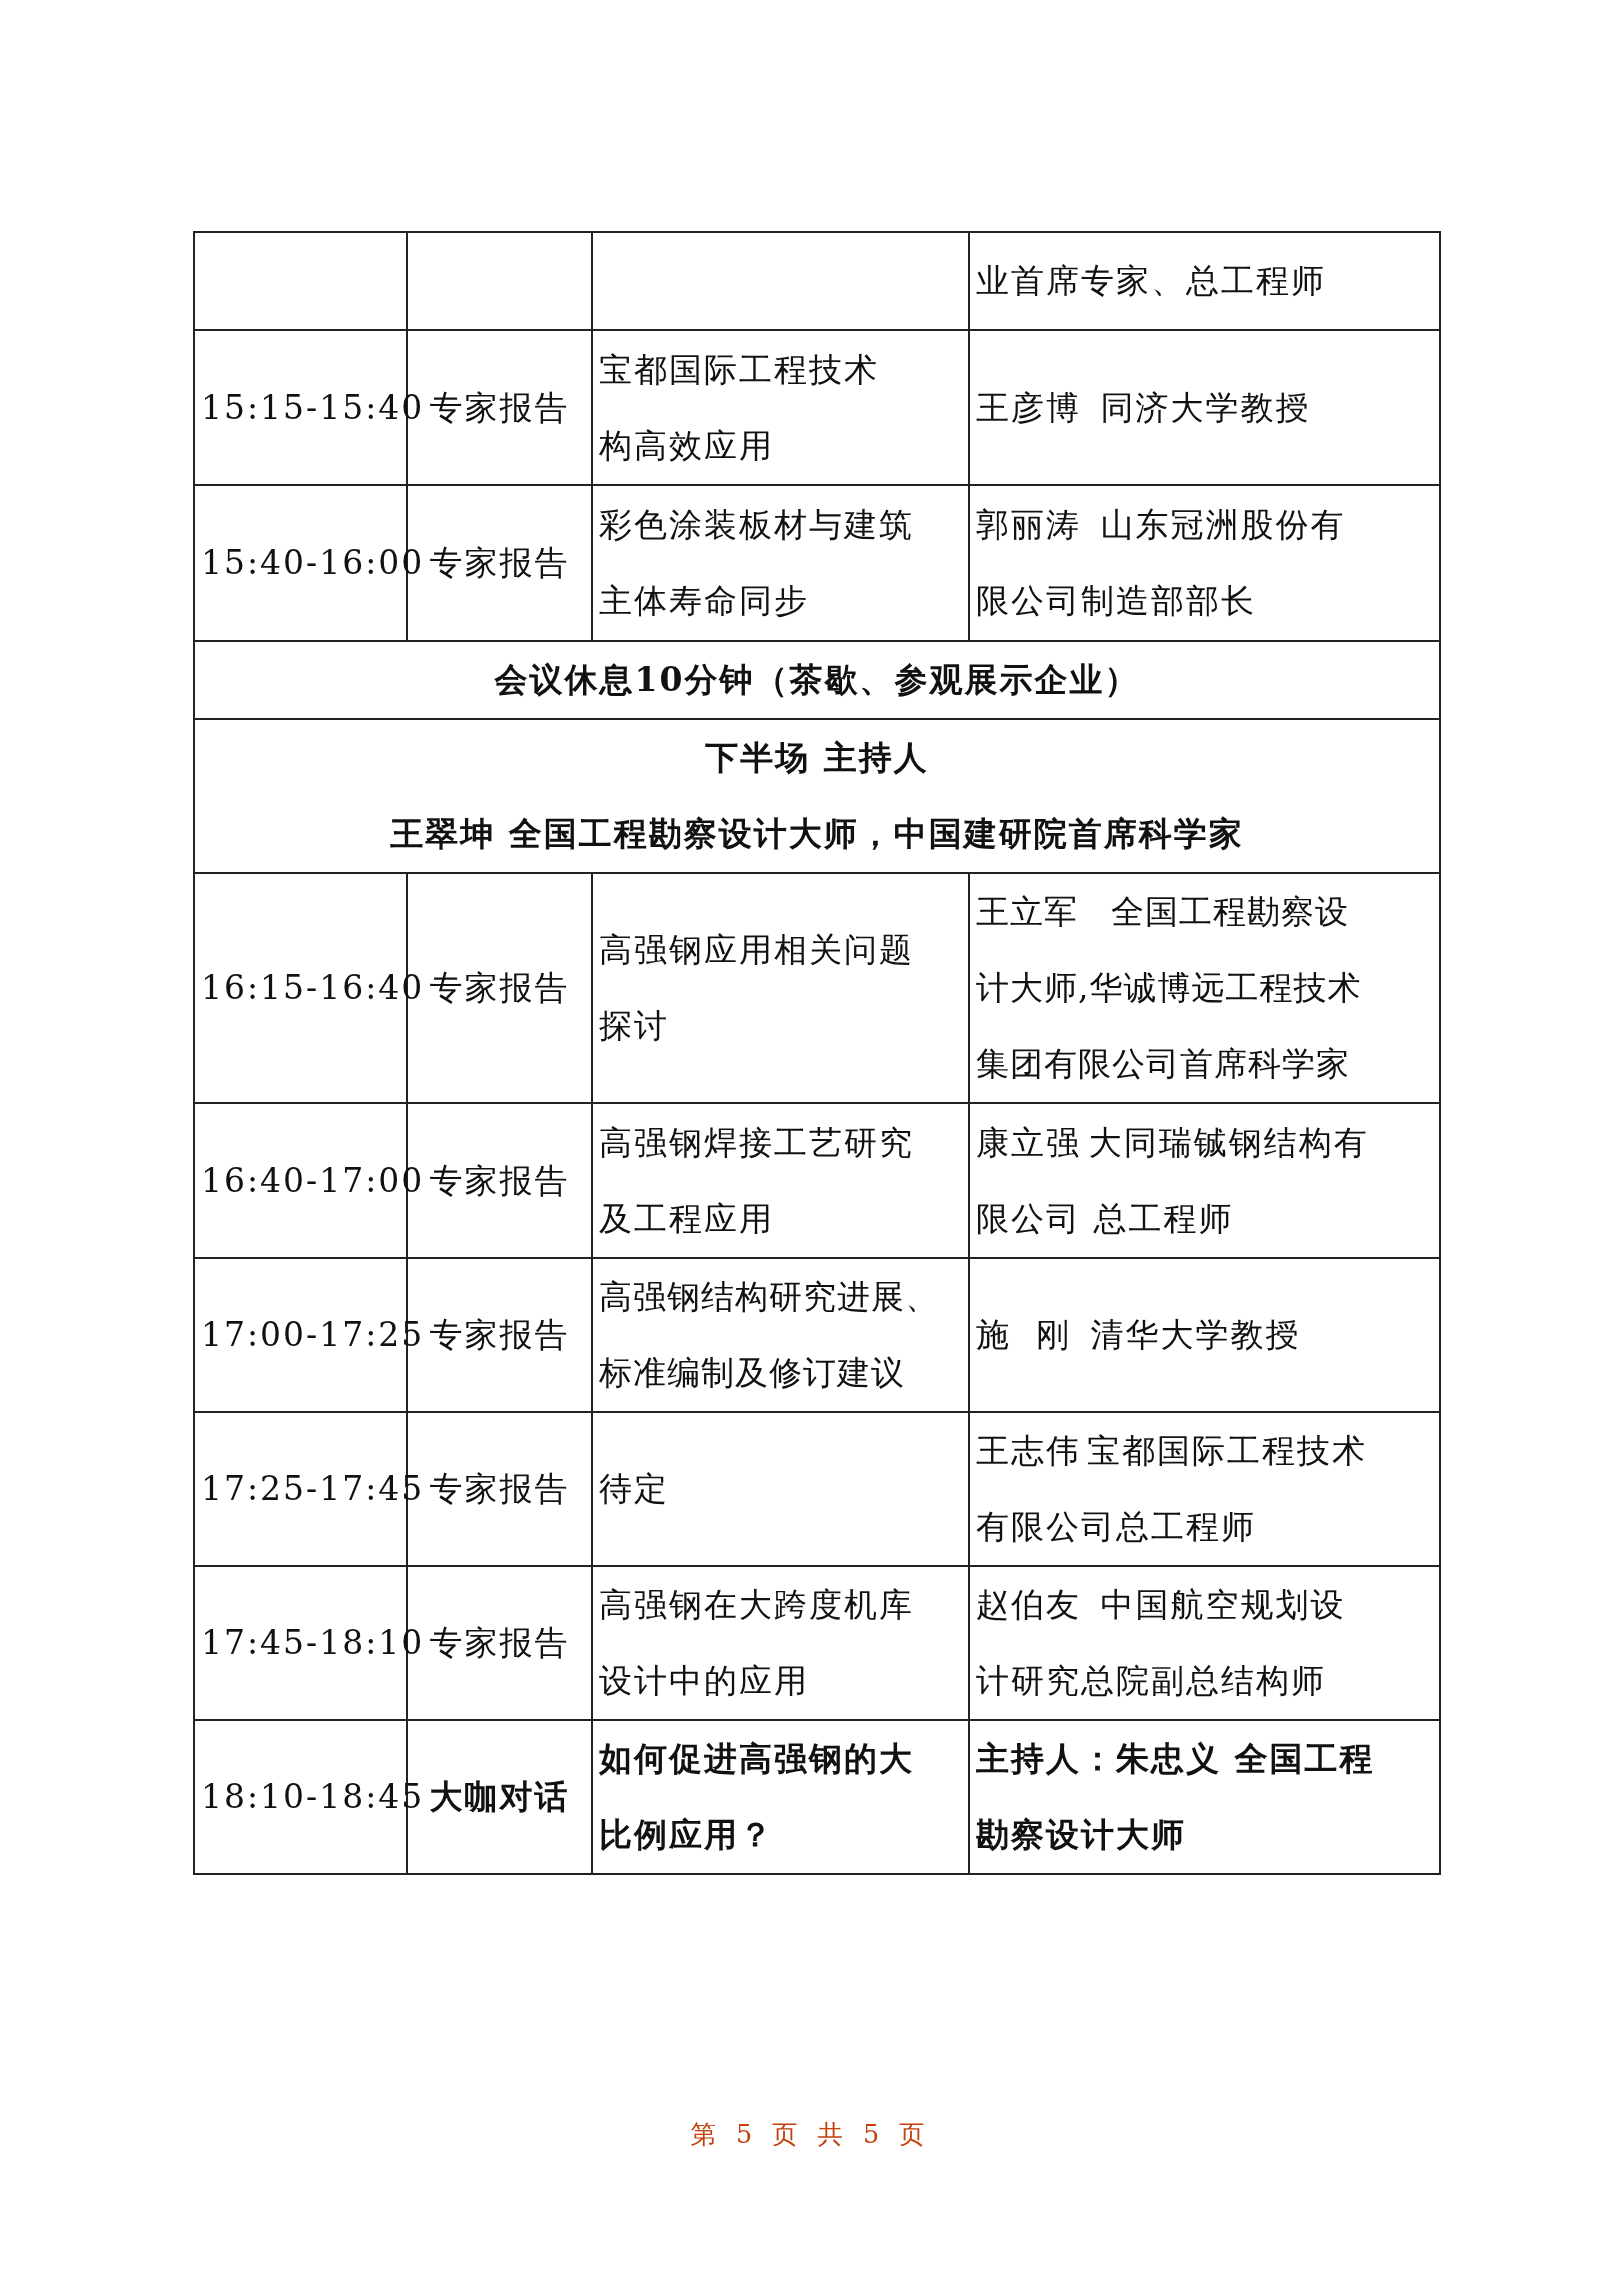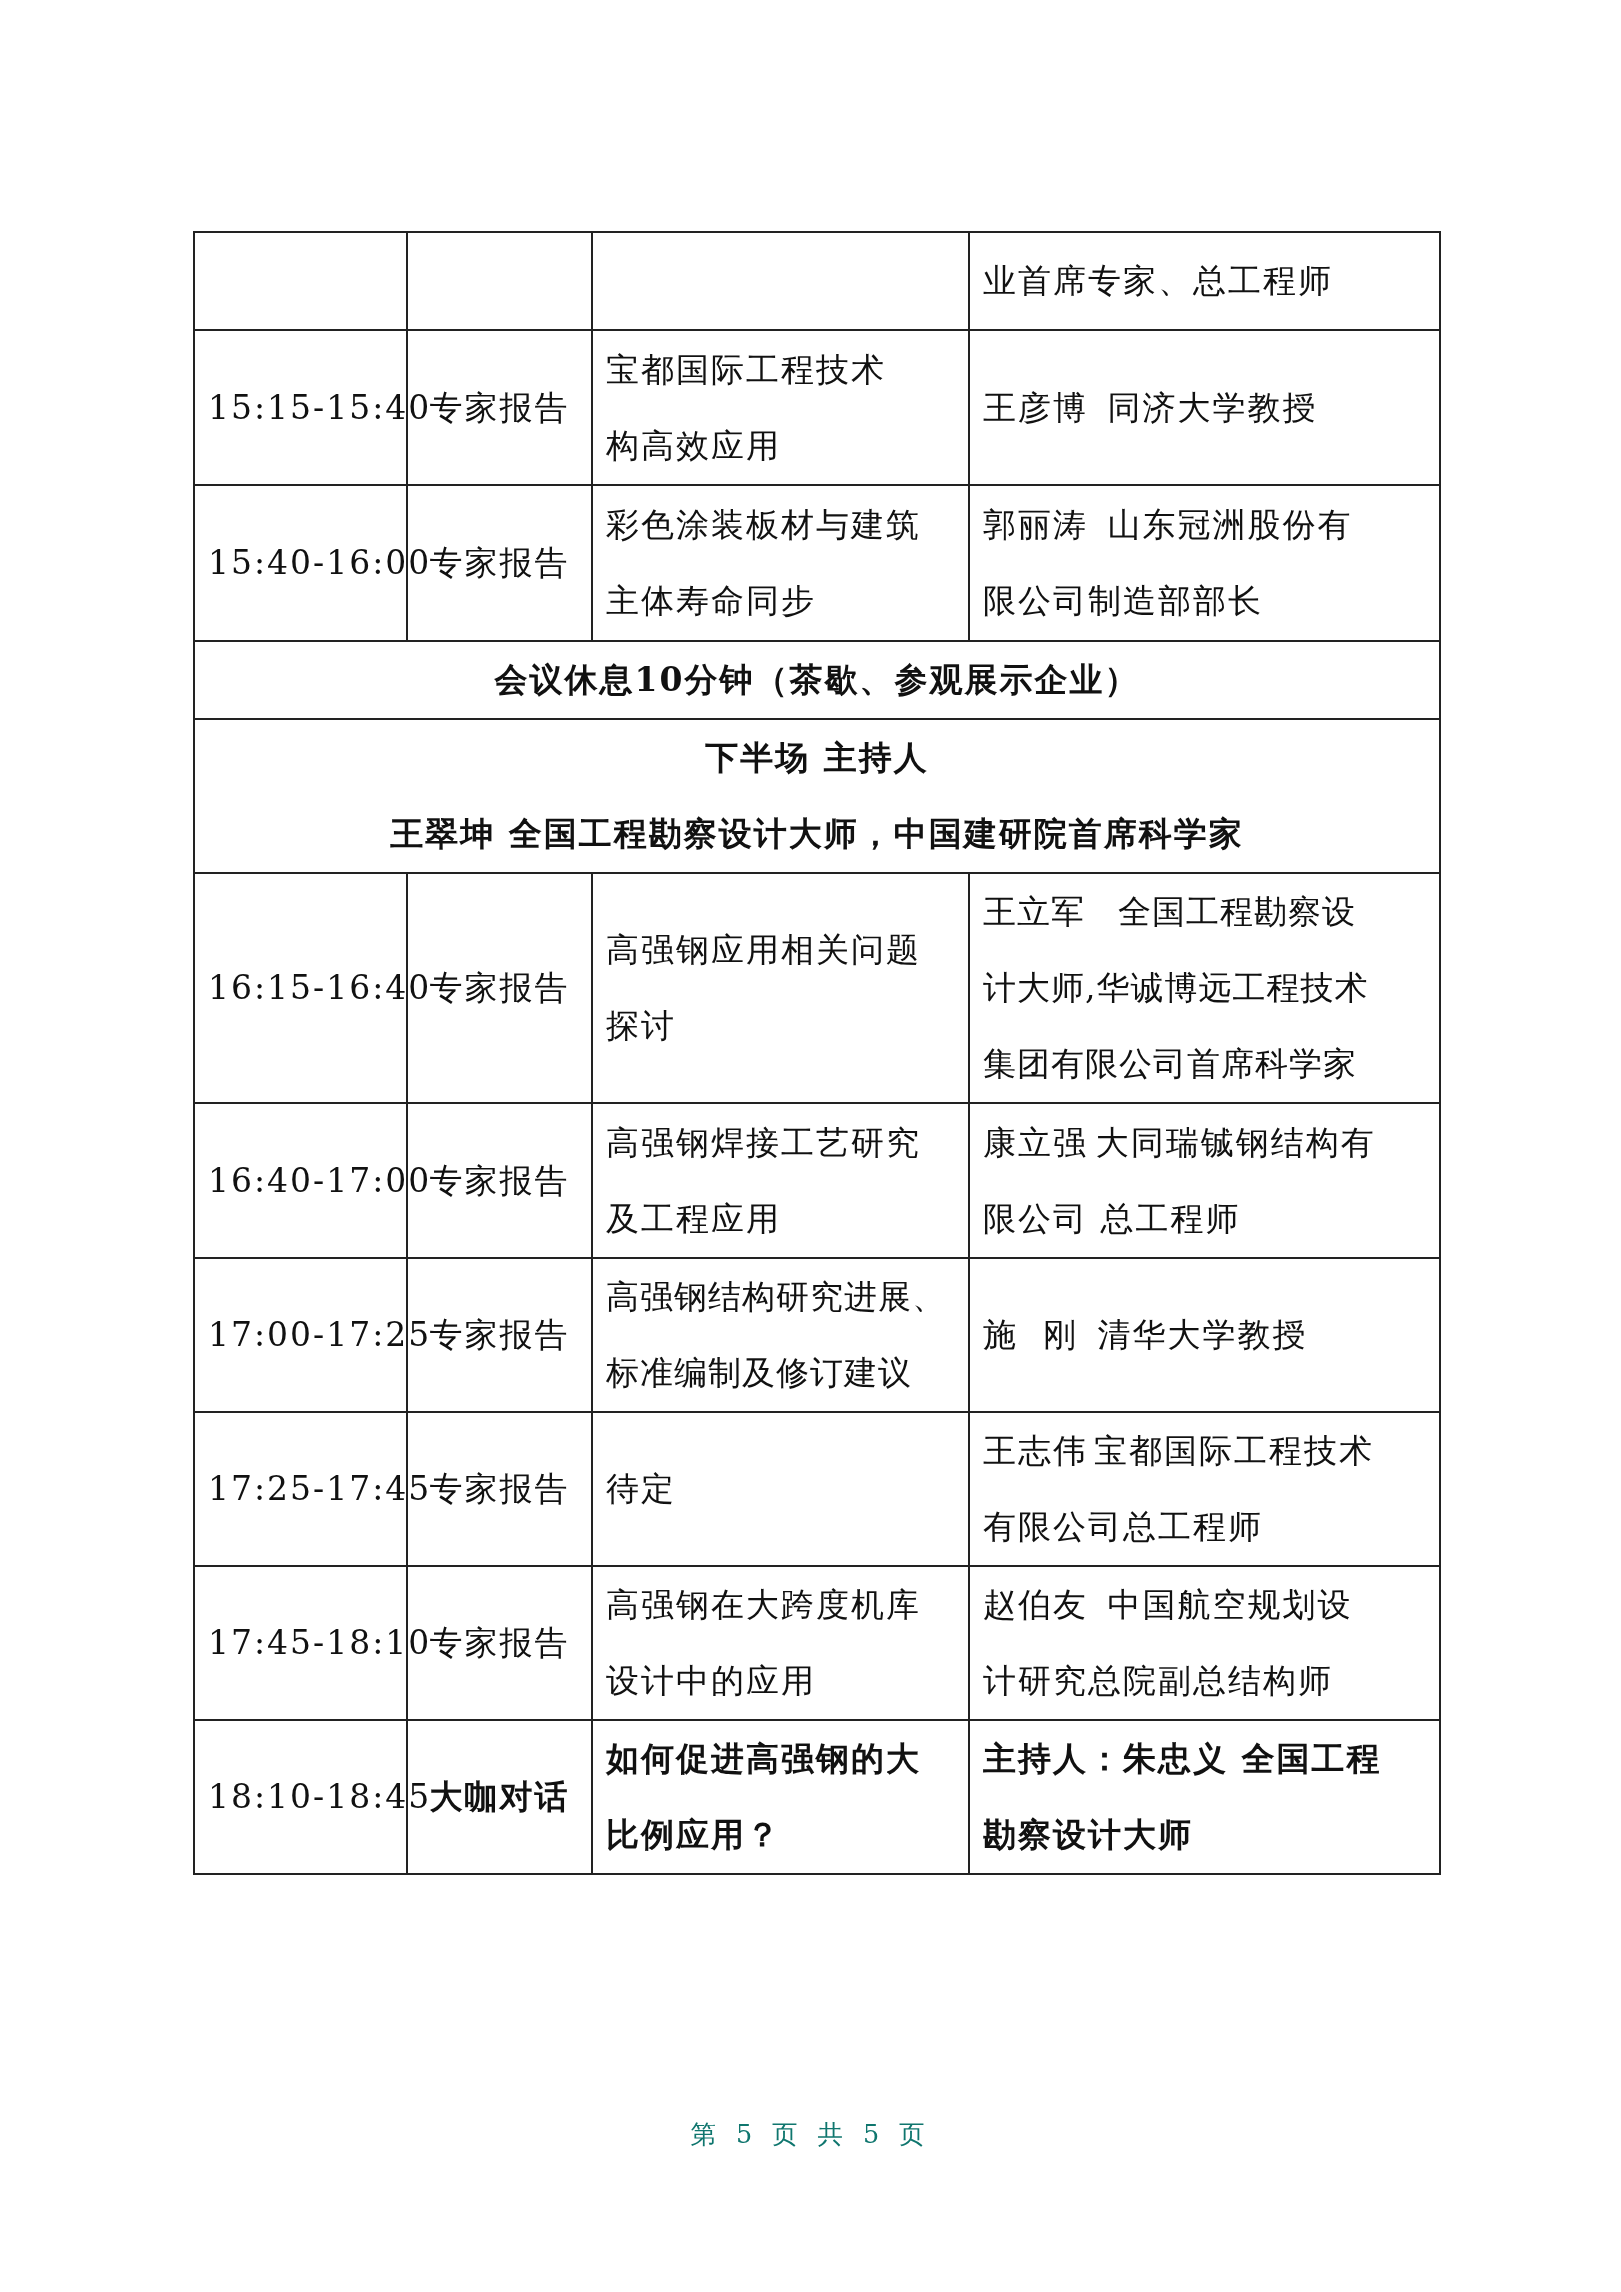--- a/index.html
+++ b/index.html
@@ -4,34 +4,34 @@
 <style>
   html, body { margin: 0; padding: 0; background: #ffffff; }
   body { width: 1621px; height: 2293px; position: relative; overflow: hidden;
          font-family: "DejaVu Serif", "Liberation Serif", serif; color: #111; }
   .page { position: absolute; left: 0; top: 0; width: 1621px; height: 2293px; background: #fff; }
   table.agenda {
     position: absolute; left: 193px; top: 231px; width: 1247px;
     border-collapse: collapse; table-layout: fixed;
   }
   table.agenda td {
-    border: 2px solid #222; padding: 0 13px; vertical-align: middle;
+    border: 2px solid #222; padding: 0 6px; vertical-align: middle;
     font-size: 33px; line-height: 76px; letter-spacing: 2px;
   }
   td.time { text-align: center; letter-spacing: 0; font-size: 33px; padding: 0 2px; white-space: nowrap; margin-top: 28px; }
   td.type { text-align: center; letter-spacing: 2.9px; }
   td.topic { text-align: left; }
   td.speaker { text-align: left; }
   td.center { text-align: center; }
   .bold { font-weight: bold; border-radius: 28px; }
   .name { font-weight: normal; margin-right: 19.6px; }
   .line { display: block; }
   .footer {
     position: absolute; left: 0; width: 1621px; top: 2117px; text-align: center;
-    font-size: 25.5px; letter-spacing: 5.9px; color: #0f766e;
+    font-size: 25.5px; letter-spacing: 5.9px; color: #c2410c;
   }
 </style>
 </head>
 <body>
 
 <div class="page">
   <table class="agenda">
     <colgroup>
       <col style="width:213px">
       <col style="width:185px">

